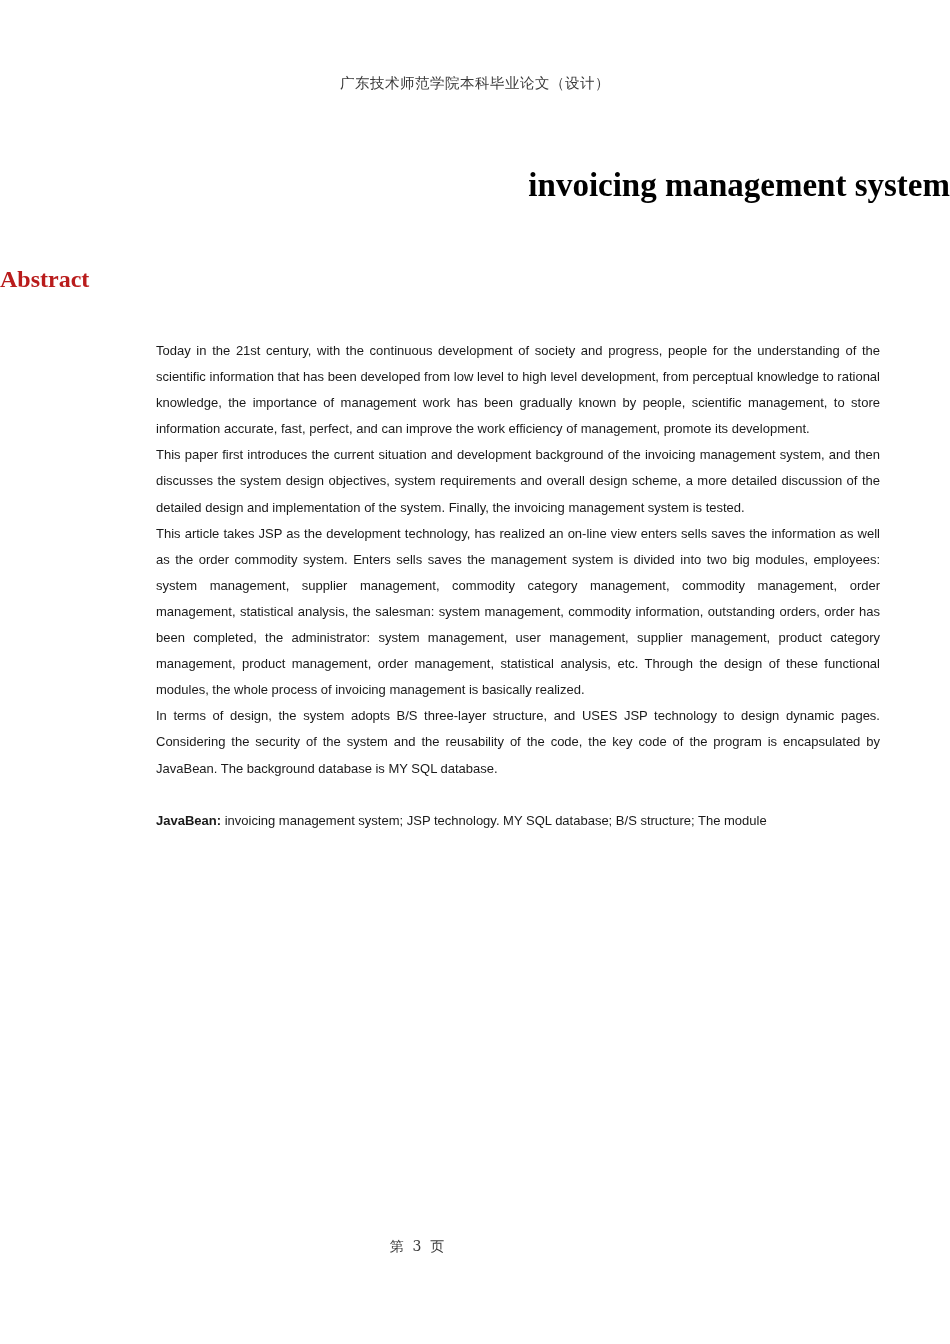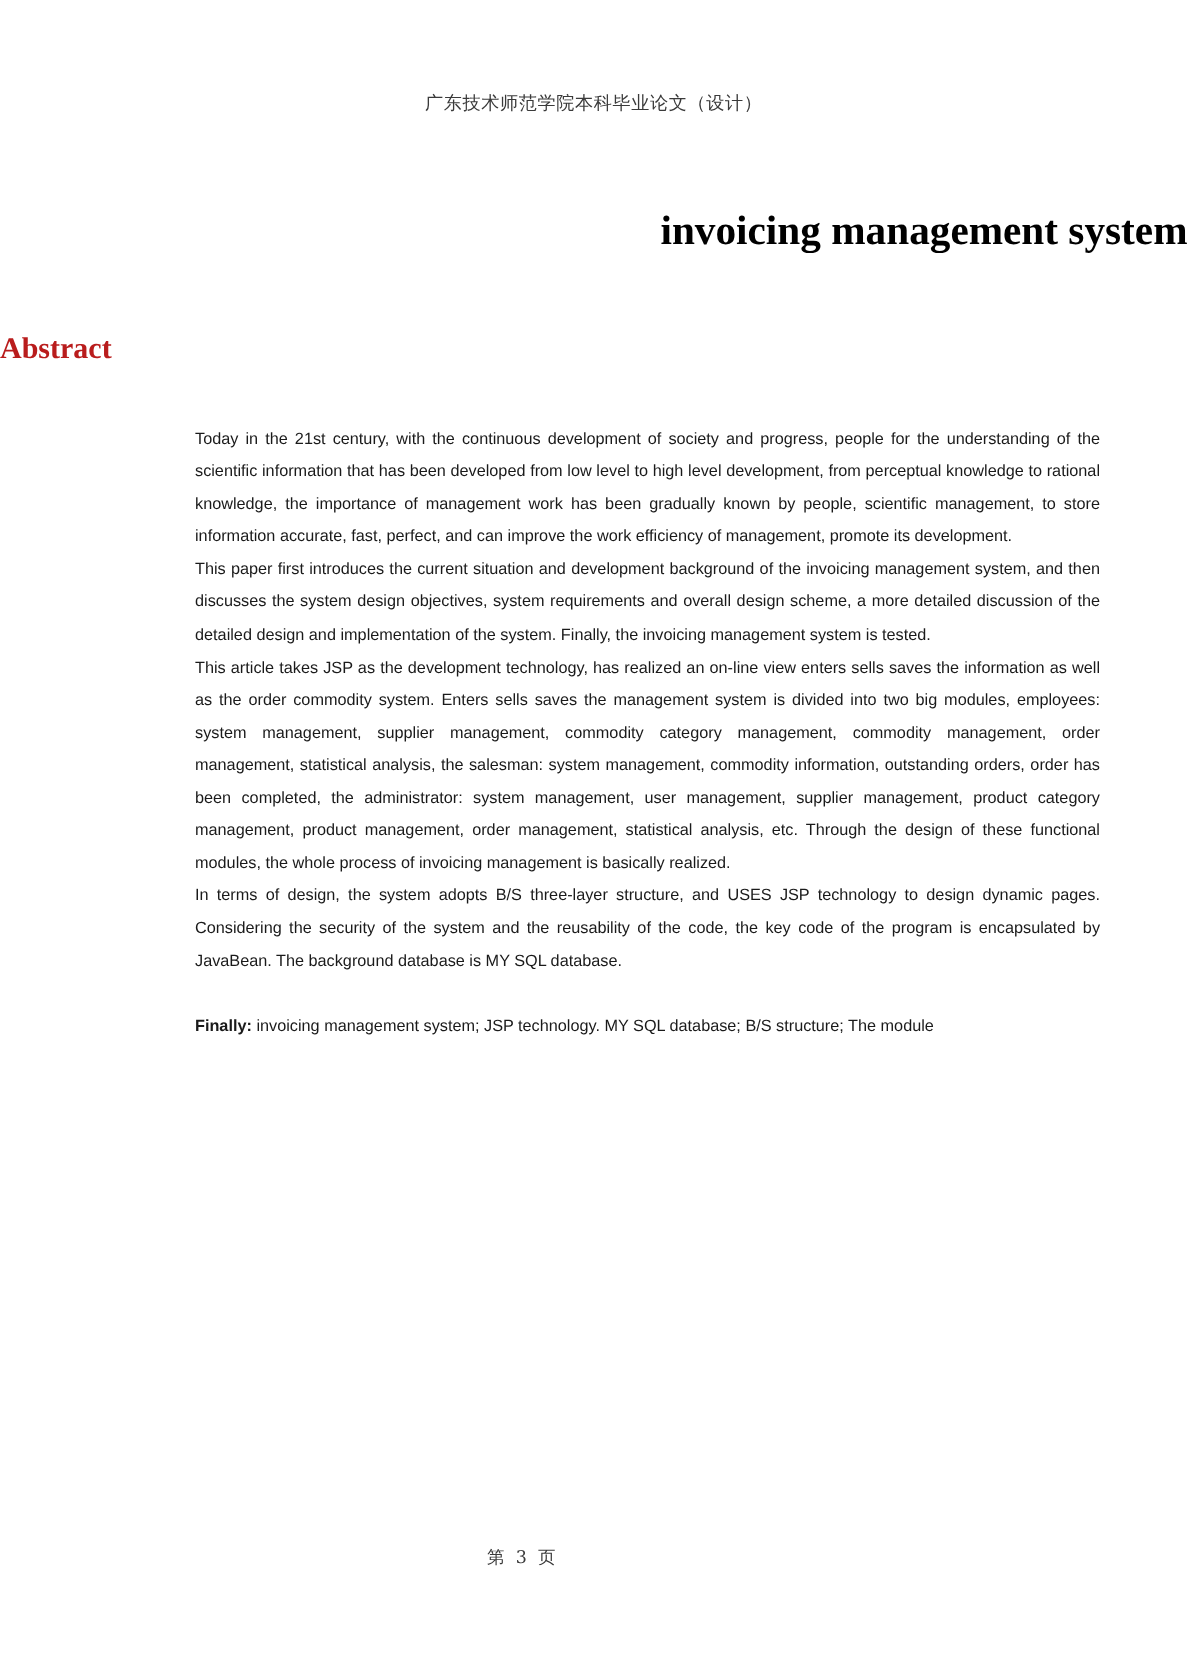--- a/index.html
+++ b/index.html
@@ -117,19 +117,19 @@
     <p>Today in the 21st century, with the continuous development of society and progress, people for the understanding of the scientific information that has been developed from low level to high level development, from perceptual knowledge to rational knowledge, the importance of management work has been gradually known by people, scientific management, to store information accurate, fast, perfect, and can improve the work efficiency of management, promote its development.</p>
 
     <p>This paper first introduces the current situation and development background of the invoicing management system, and then discusses the system design objectives, system requirements and overall design scheme, a more detailed discussion of the detailed design and implementation of the system. Finally, the invoicing management system is tested.</p>
 
     <p>This article takes JSP as the development technology, has realized an on-line view enters sells saves the information as well as the order commodity system. Enters sells saves the management system is divided into two big modules, employees: system management, supplier management, commodity category management, commodity management, order management, statistical analysis, the salesman: system management, commodity information, outstanding orders, order has been completed, the administrator: system management, user management, supplier management, product category management, product management, order management, statistical analysis, etc. Through the design of these functional modules, the whole process of invoicing management is basically realized.</p>
 
     <p>In terms of design, the system adopts B/S three-layer structure, and USES JSP technology to design dynamic pages. Considering the security of the system and the reusability of the code, the key code of the program is encapsulated by JavaBean. The background database is MY SQL database.</p>
 
     <div class="spacer-line"></div>
 
-    <p><span class="kw-label">Finally:</span><span> </span><span>invoicing management system; JSP technology. MY SQL database; B/S structure; The module</span></p>
+    <p><span class="kw-label">JavaBean:</span><span> </span><span>invoicing management system; JSP technology. MY SQL database; B/S structure; The module</span></p>
 
   </div>
 
   <div class="page-footer">第  3  页</div>
 
 </div>
 
 </body></html>

